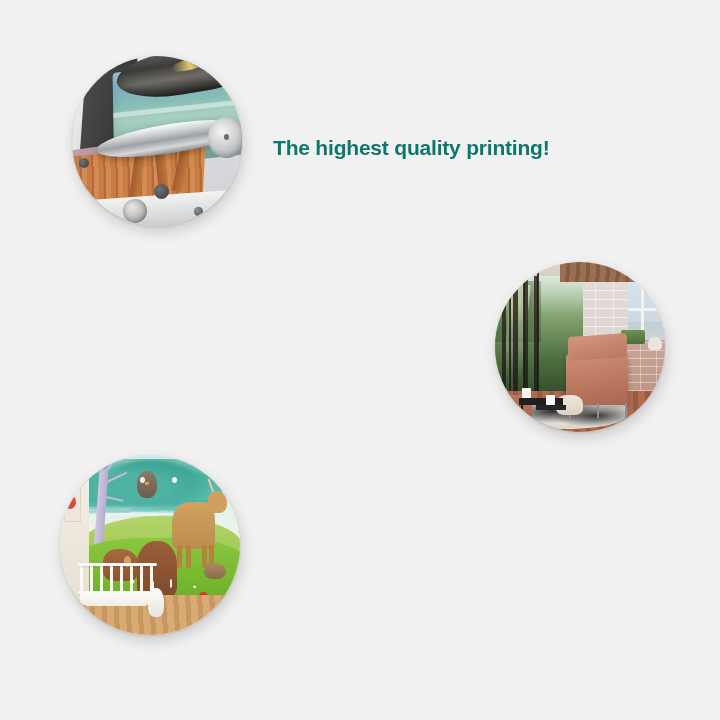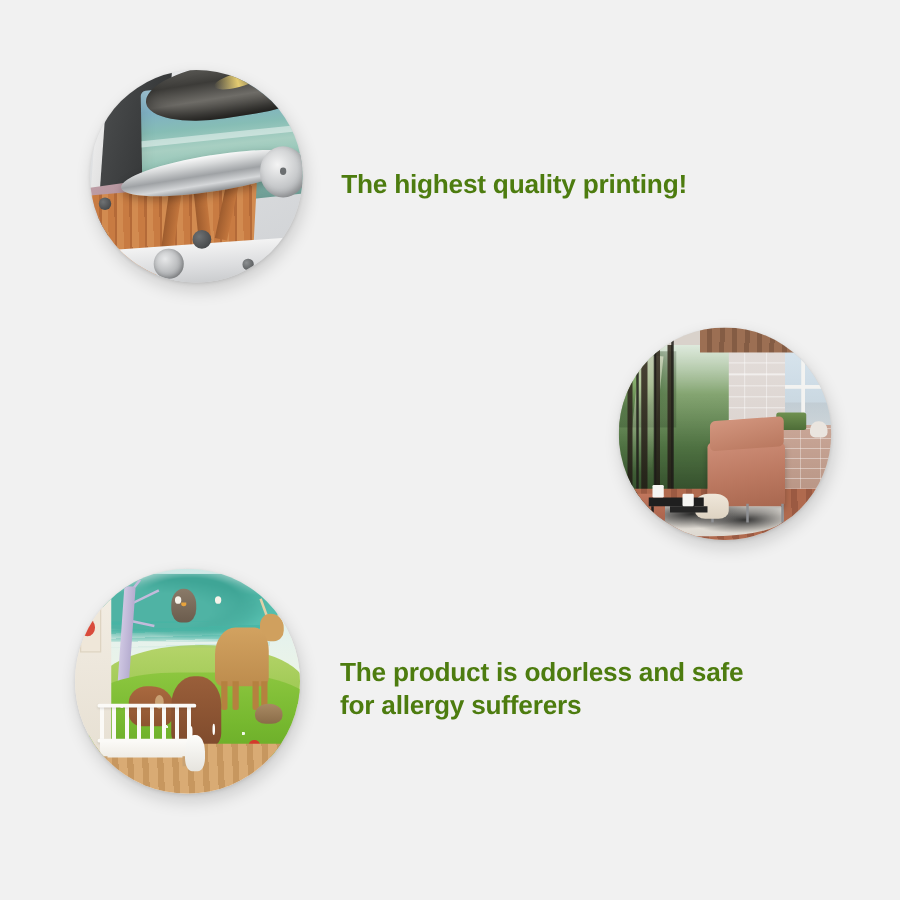--- a/index.html
+++ b/index.html
@@ -446,21 +446,21 @@
   }
   .nu-crib-leg {
     position: absolute; width: 4%; height: 16%; background: #c9a273; top: 84%;
   }
   .nu-crib-leg.g1 { left: 6%; }
   .nu-crib-leg.g2 { left: 86%; }
 
   
   .caption {
     position: absolute;
-    color: #4d7c0f;
+    color: #0f766e;
     font-weight: bold;
     font-size: 21px;
     line-height: 1.24;
     letter-spacing: -0.2px;
     white-space: pre-line;
   }
   #caption-printing   { left: 273px; top: 135px; text-align: left; }
   #caption-colorfast  { left: 150px; top: 339px; width: 302px; text-align: center; }
   #caption-odorless   { left: 272px; top: 526px; text-align: left; }
 </style>
@@ -570,16 +570,14 @@
         <div class="nu-crib-leg g1"></div>
         <div class="nu-crib-leg g2"></div>
       </div>
       <div class="nu-rabbit"></div>
     </div>
   </div>
 
   <div class="caption" id="caption-printing">The highest quality printing!</div>
 
 
-  <div class="caption" id="caption-odorless">The product is odorless and safe
- for allergy sufferers</div>
 
 </div>
 
 </body></html>

